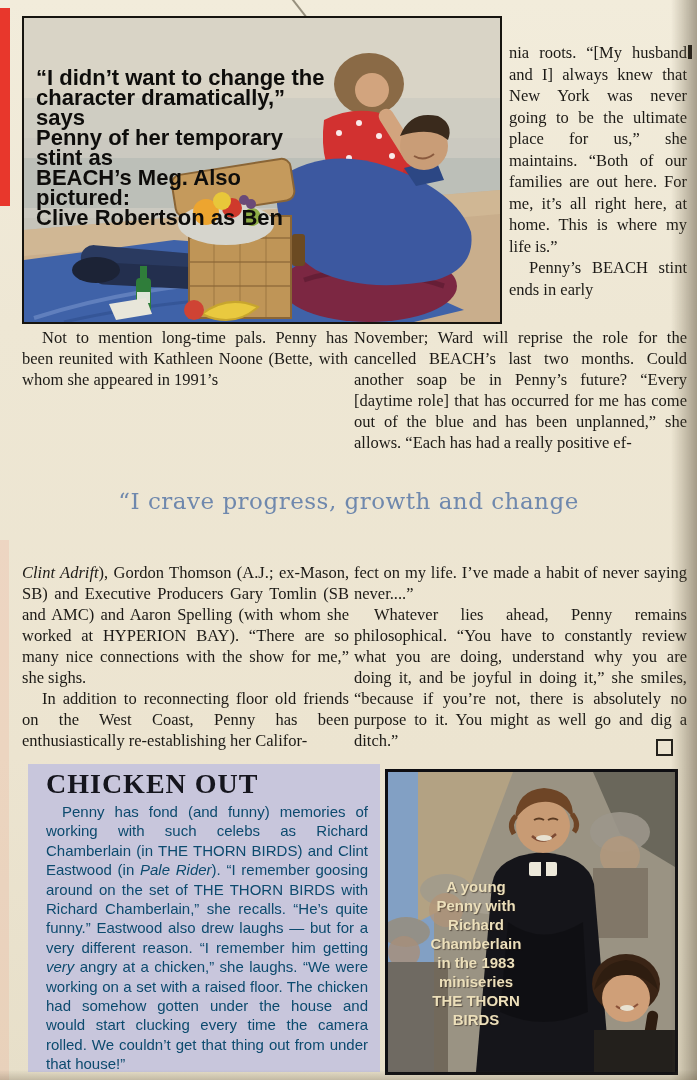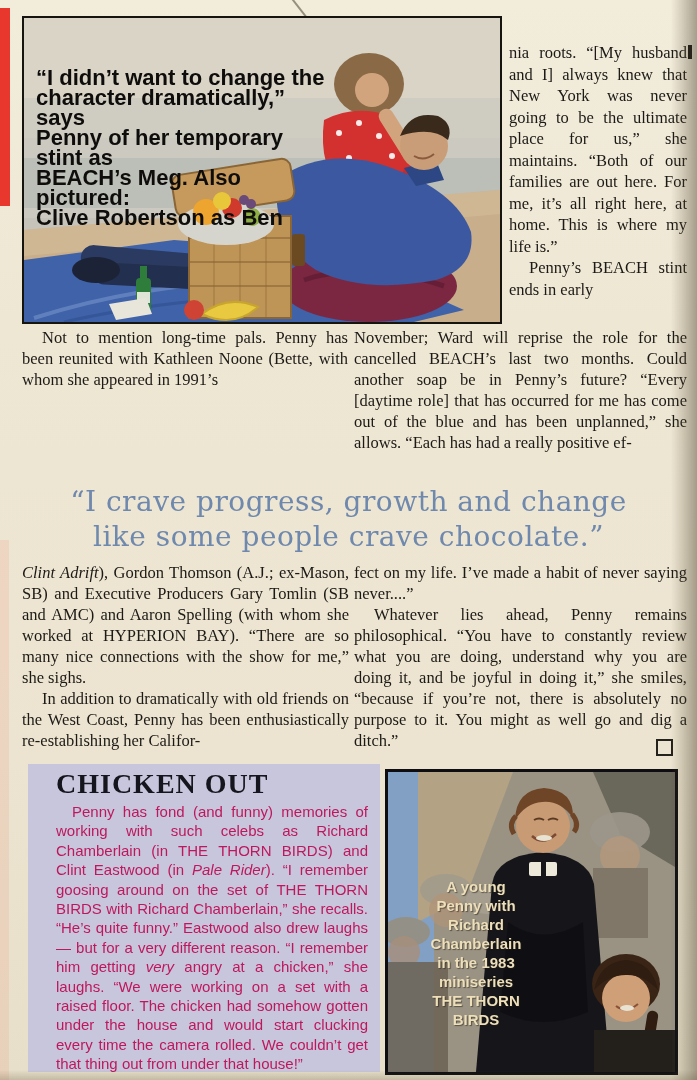--- a/index.html
+++ b/index.html
@@ -33,31 +33,31 @@
   .col{position:absolute; text-align:justify; font-size:16.5px; line-height:21px;}
   .col p{margin:0;}
   .col p.ind{text-indent:20px;}
   .col-right-top{left:509px; top:42px;  width:178px; line-height:21.5px;}
   .col-left-mid {left:22px;  top:327px; width:326px;}
   .col-right-mid{left:354px; top:327px; width:333px;}
   .col-left-low {left:22px;  top:562px; width:327px;}
   .col-right-low{left:354px; top:562px; width:333px;}
 
   .pull-quote{position:absolute; left:0; top:484px; width:697px; text-align:center;
-    font-family:"DejaVu Serif", serif; font-size:28px; line-height:35px; letter-spacing:.5px; font-weight:400;}
+    font-family:"DejaVu Serif", serif; font-size:23px; line-height:35px; letter-spacing:.5px; font-weight:400;}
 
   .end-square{position:absolute; left:656px; top:739px; width:13px; height:13px; border:2px solid #24221c;}
 
   
   .chicken-box{position:absolute; left:28px; top:764px; width:352px; height:308px;
-    box-sizing:border-box; padding:4px 12px 8px 28px;}
+    box-sizing:border-box; padding:4px 12px 8px 18px;}
   .chicken-title{font-family:"Liberation Serif",serif; font-size:28px; line-height:32px;
     letter-spacing:1px; color:#15151d; margin:0;}
   .chicken-body{margin:2px 0 0 0; font-family:"Liberation Sans",sans-serif; font-size:15px;
-    line-height:19.4px; text-align:justify; text-indent:16px; color:#be185d;}
+    line-height:19.4px; text-align:justify; text-indent:16px; color:#0c4a6e;}
   .chicken-body i{font-style:italic;}
 
   
   .bottom-photo{position:absolute; left:385px; top:769px; width:287px; height:300px;
     border:3px solid #0e0e12; overflow:hidden; background:#9a9383;}
   .bottom-caption{position:absolute; left:13px; top:105px; width:150px;
     font-family:"Liberation Sans",sans-serif; font-weight:bold; font-size:15px; line-height:19px;
     color:#ecdfba; text-shadow:1px 1px 1px rgba(40,30,20,.55); white-space:pre-line;text-align:center;}
 </style>
 </head>
@@ -155,26 +155,25 @@
 
   <div class="col col-left-mid">
     <p class="ind">Not to mention long-time pals. Penny has been reunited with Kathleen Noone (Bette, with whom she appeared in 1991’s</p>
   </div>
   <div class="col col-right-mid">
     <p>November; Ward will reprise the role for the cancelled BEACH’s last two months. Could another soap be in Penny’s future? “Every [daytime role] that has occurred for me has come out of the blue and has been unplanned,” she allows. “Each has had a really positive ef-</p>
   </div>
 
   <div class="pull-quote" style="color:#6f88ad;">
     <div>“I crave progress, growth and change</div>
-    <div>like some people crave chocolate.”</div>
   </div>
 
   <div class="col col-left-low">
     <p><i>Clint Adrift</i><span>), Gordon Thomson (A.J.; ex-Mason, SB) and Executive Producers Gary Tomlin (SB and AMC) and Aaron Spelling (with whom she worked at HYPERION BAY). “There are so many nice connections with the show for me,” she sighs.</span></p>
-    <p class="ind">In addition to dramatically with old friends on the West Coast, Penny has been enthusiastically re-establishing her Califor-</p>
+    <p class="ind">In addition to reconnecting floor old friends on the West Coast, Penny has been enthusiastically re-establishing her Califor-</p>
   </div>
   <div class="col col-right-low">
     <p>fect on my life. I’ve made a habit of never saying never....”</p>
     <p class="ind">Whatever lies ahead, Penny remains philosophical. “You have to constantly review what you are doing, understand why you are doing it, and be joyful in doing it,” she smiles, “because if you’re not, there is absolutely no purpose to it. You might as well go and dig a ditch.”</p>
   </div>
   <div class="end-square"></div>
 
   <div class="chicken-box" style="background:#c8c6dc;">
     <h2 class="chicken-title">CHICKEN OUT</h2>
     <p class="chicken-body"><span>Penny has fond (and funny) memories of working with such celebs as Richard Chamberlain (in THE THORN BIRDS) and Clint Eastwood (in </span><i>Pale Rider</i><span>). “I remember goosing around on the set of THE THORN BIRDS with Richard Chamberlain,” she recalls. “He’s quite funny.” Eastwood also drew laughs — but for a very different reason. “I remember him getting </span><i>very</i><span> angry at a chicken,” she laughs. “We were working on a set with a raised floor. The chicken had somehow gotten under the house and would start clucking every time the camera rolled. We couldn’t get that thing out from under that house!”</span></p>

